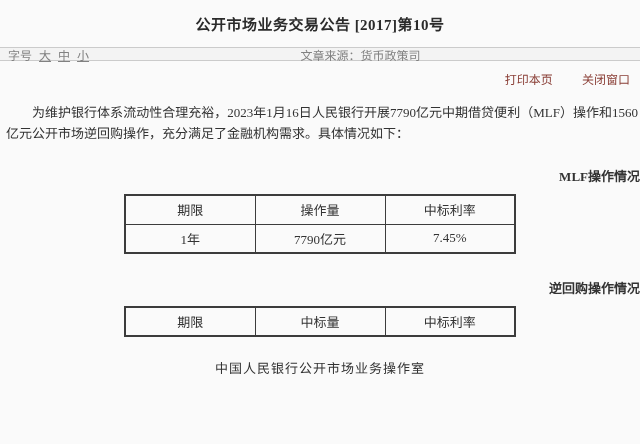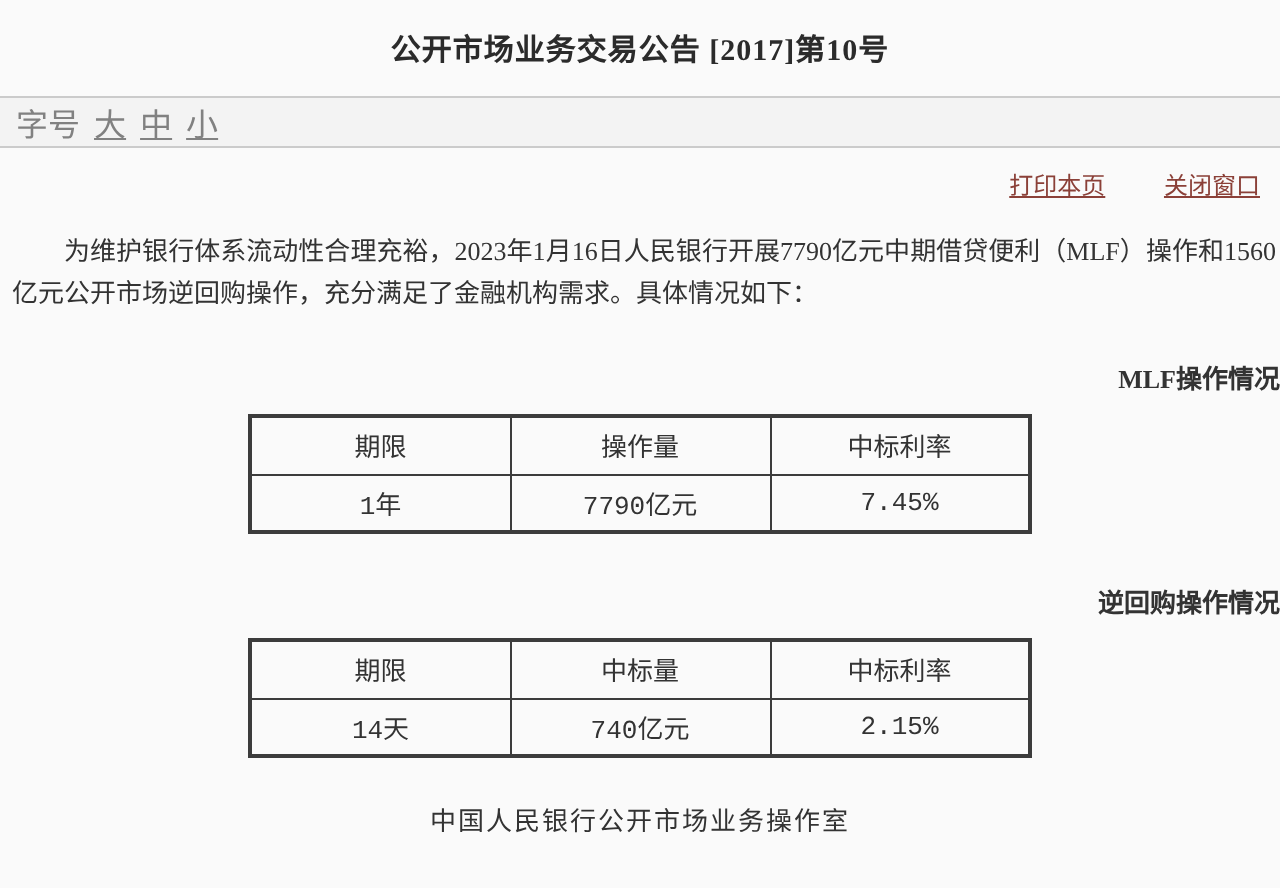--- a/index.html
+++ b/index.html
@@ -19,45 +19,44 @@
     color:var(--text-main);
     font-family:"Liberation Serif","DejaVu Serif",serif;
   }
   .doc-title{
     text-align:center;
     font-size:15px;font-weight:bold;color:#2b2b2b;
     padding:13px 0 13px;
     letter-spacing:0.5px;
   }
   .meta-bar{
-    height:26px;
+    height:14px;
     background:var(--bar-bg);
     border-top:1px solid var(--rule-color);
     border-bottom:1px solid var(--rule-color);
     display:flex;align-items:center;
     padding:0 8px;
-    font-size:16px;color:var(--meta-text);
+    font-size:12px;color:var(--meta-text);
     font-family:"Liberation Sans","DejaVu Sans",sans-serif;
   }
   .meta-left{white-space:nowrap;}
   .meta-left a{
     color:var(--meta-text);text-decoration:underline;
     margin-left:7px;cursor:pointer;
   }
   .meta-center{flex:1;text-align:center;white-space:nowrap;}
   .meta-right{white-space:nowrap;letter-spacing:0.5px;}
   .action-links{
     text-align:right;
     padding:9px 10px 0 0;
     font-size:12px;
     font-family:"Liberation Sans","DejaVu Sans",sans-serif;
   }
   .action-links a{
     color:var(--link-color);
-    text-decoration:underline;
     margin-left:26px;cursor:pointer;
   }
   .body-text{
     margin:15px 2px 0 6px;
     text-indent:2em;
     font-size:13px;
     line-height:21px;
     text-align:justify;
   }
   .section-title{
@@ -66,21 +65,21 @@
     margin-top:22px;
   }
   .sec2{margin-top:24px;}
   table.data-table{
     width:392px;
     margin:9px auto 0 auto;
     border-collapse:collapse;
     border:2px solid var(--border-dark);
     table-layout:fixed;
     font-size:13px;
-    font-family:Liberation Mono, monospace;
+    font-family:Liberation Serif, serif;
   }
   table.data-table th,
   table.data-table td{
     border:1px solid var(--border-dark);
     text-align:center;
     font-weight:normal;
     height:29px;
     padding:0 4px;
   }
   .signature{
@@ -91,20 +90,23 @@
   }
 </style>
 </head>
 <body>
 
 <div class="doc-title">公开市场业务交易公告 [2017]第10号</div>
 
 <div class="meta-bar">
   <span class="meta-left">
     <span>字号</span><a>大</a><a>中</a><a>小</a>
+  </span>
+  <span class="meta-center">
+    <span>文章来源：</span><span>货币政策司</span>
   </span>
 </div>
 
 <div class="action-links">
   <a>打印本页</a>
   <a>关闭窗口</a>
 </div>
 
 <div class="body-text">为维护银行体系流动性合理充裕，2023年1月16日人民银行开展7790亿元中期借贷便利（MLF）操作和1560亿元公开市场逆回购操作，充分满足了金融机构需求。具体情况如下：</div>
 
@@ -129,21 +131,16 @@
 <div class="section-title sec2">逆回购操作情况</div>
 <table class="data-table" data-table="1">
     <thead>
       <tr>
         <th>期限</th>
         <th>中标量</th>
         <th>中标利率</th>
       </tr>
     </thead>
     <tbody>
-      <tr>
-        <td>14天</td>
-        <td>740亿元</td>
-        <td>2.15%</td>
-      </tr>
     </tbody>
   </table>
 
 <div class="signature">中国人民银行公开市场业务操作室</div>
 
 </body></html>

